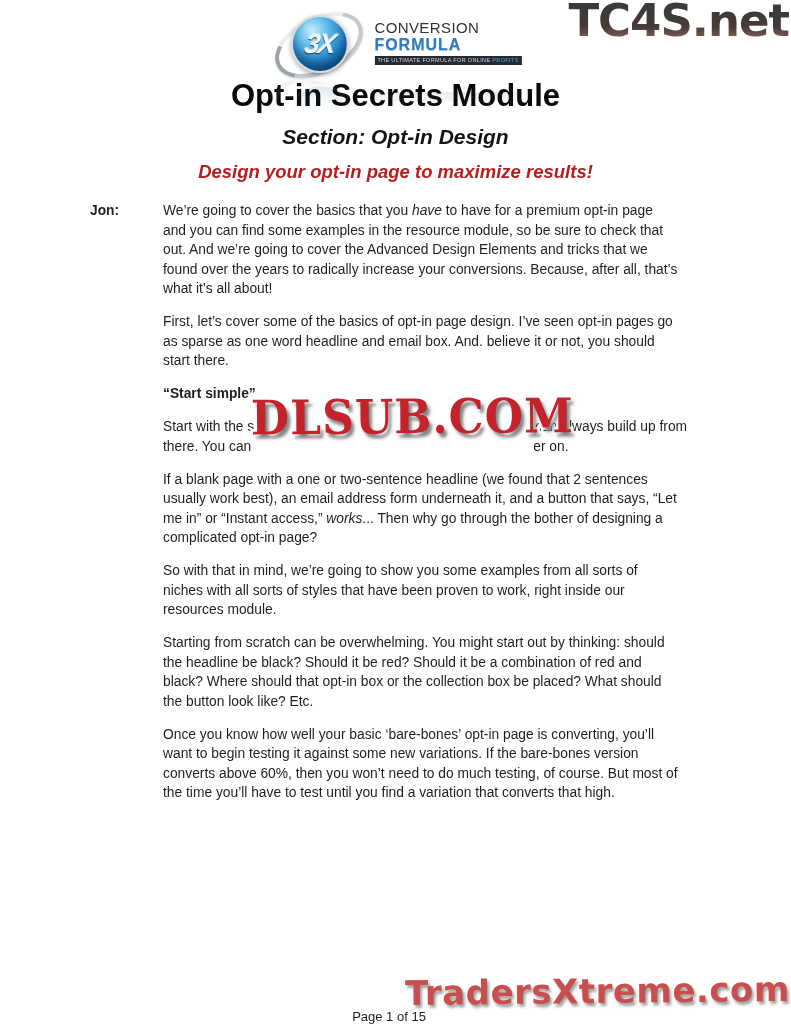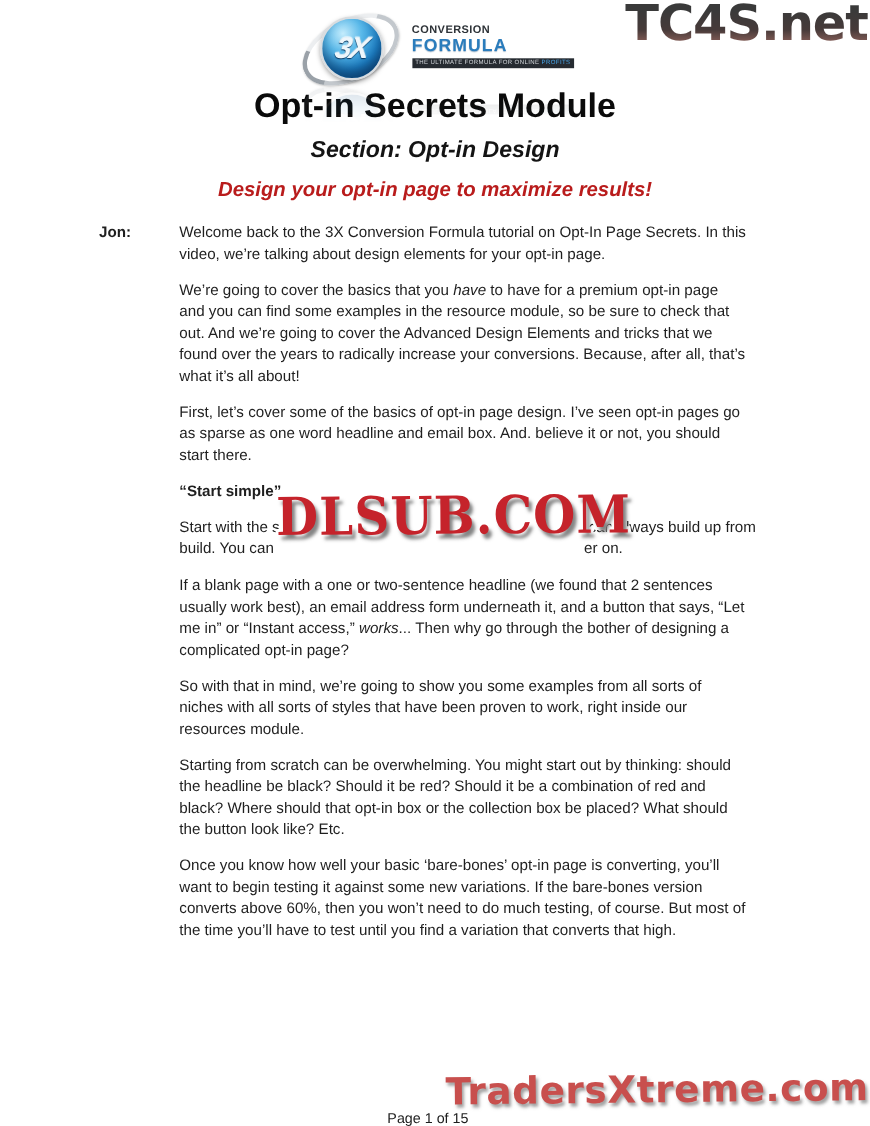--- a/index.html
+++ b/index.html
@@ -14,21 +14,21 @@
             border:4px solid #c3c8cd;border-top-color:#eceef0;border-left-color:#9aa1a8;
             transform:rotate(-27deg);box-shadow:0 1px 2px rgba(0,0,0,.25);}
   .orb{position:absolute;left:21px;top:9px;width:54px;height:54px;border-radius:50%;
        background:radial-gradient(circle at 35% 25%,#c4ecfc 0%,#58b8e9 32%,#1d7fc4 62%,#0a3f74 100%);
        border:2px solid #d9dcdf;display:flex;align-items:center;justify-content:center;
        box-shadow:0 2px 5px rgba(0,0,0,.35), inset 0 -8px 10px rgba(0,20,50,.4);}
   .orb-text{font-style:italic;font-weight:bold;font-size:27px;letter-spacing:-2px;
             color:#eef6fb;transform:skewX(-10deg);
             text-shadow:0 1px 1px #09365e,0 -1px 1px rgba(255,255,255,.8);}
   .logo-text{display:flex;flex-direction:column;align-items:flex-start;}
-  .logo-line1{font-size:10px;font-weight:bold;color:#2e3338;letter-spacing:.4px;line-height:1.15;}
+  .logo-line1{font-size:15px;font-weight:normal;color:#2e3338;letter-spacing:.4px;line-height:1.15;}
   .logo-line2{font-size:16px;font-weight:bold;color:#2a7cbc;letter-spacing:1px;line-height:1.05;
               text-shadow:0 1px 1px rgba(10,60,110,.35);}
   .logo-tagline{margin-top:2px;background:#262b31;color:#d3d7db;font-size:5.5px;
                 padding:1.5px 3px;letter-spacing:.35px;white-space:nowrap;}
   .logo-tagline .hl{color:#4aa7ea;}
   .logo-reflection{transform:scaleY(-1);opacity:.16;margin-top:1px;filter:blur(.6px);
       -webkit-mask-image:linear-gradient(to bottom,transparent 55%,rgba(0,0,0,1) 100%);
       mask-image:linear-gradient(to bottom,transparent 55%,rgba(0,0,0,1) 100%);}
 
   
@@ -109,26 +109,25 @@
 
   <div class="headings">
     <h1 class="h-title">Opt-in Secrets Module</h1>
     <h2 class="h-section">Section: Opt-in Design</h2>
     <h3 class="h-sub">Design your opt-in page to maximize results!</h3>
   </div>
 
   <div class="transcript">
     <span class="speaker">Jon:</span>
 
-    <p>Welcome back to the 3X Conversion Formula tutorial on Opt-In Page Secrets. In this<br>video, we’re talking about design elements for your opt-in page.</p>
     <p>We’re going to cover the basics that you <em>have</em> to have for a premium opt-in page<br>and you can find some examples in the resource module, so be sure to check that<br>out. And we’re going to cover the Advanced Design Elements and tricks that we<br>found over the years to radically increase your conversions. Because, after all, that’s<br>what it’s all about!</p>
     <p>First, let’s cover some of the basics of opt-in page design. I’ve seen opt-in pages go<br>as sparse as one word headline and email box. And. believe it or not, you should<br>start there.</p>
     <p class="p-bold">“Start simple”</p>
 
-    <p class="obscured"><span>Start with the s</span><span class="gap g1"></span><span>can always build up from</span><br><span>build. You can</span><span class="gap g2"></span><span>er on.</span><span class="wm-dlsub">DLSUB.COM</span></p>
+    <p class="obscured"><span>Start with the s</span><span class="gap g1"></span><span>can always build up from</span><br><span>there. You can</span><span class="gap g2"></span><span>er on.</span><span class="wm-dlsub">DLSUB.COM</span></p>
 
     <p>If a blank page with a one or two-sentence headline (we found that 2 sentences<br>usually work best), an email address form underneath it, and a button that says, “Let<br>me in” or “Instant access,” <em>works</em>... Then why go through the bother of designing a<br>complicated opt-in page?</p>
     <p>So with that in mind, we’re going to show you some examples from all sorts of<br>niches with all sorts of styles that have been proven to work, right inside our<br>resources module.</p>
     <p>Starting from scratch can be overwhelming. You might start out by thinking: should<br>the headline be black? Should it be red? Should it be a combination of red and<br>black? Where should that opt-in box or the collection box be placed? What should<br>the button look like? Etc.</p>
     <p>Once you know how well your basic ‘bare-bones’ opt-in page is converting, you’ll<br>want to begin testing it against some new variations. If the bare-bones version<br>converts above 60%, then you won’t need to do much testing, of course. But most of<br>the time you’ll have to test until you find a variation that converts that high.</p>
   </div>
 
   <div class="page-num">Page 1 of 15</div>
   <div class="wm-traders">TradersXtreme.com</div>
 

